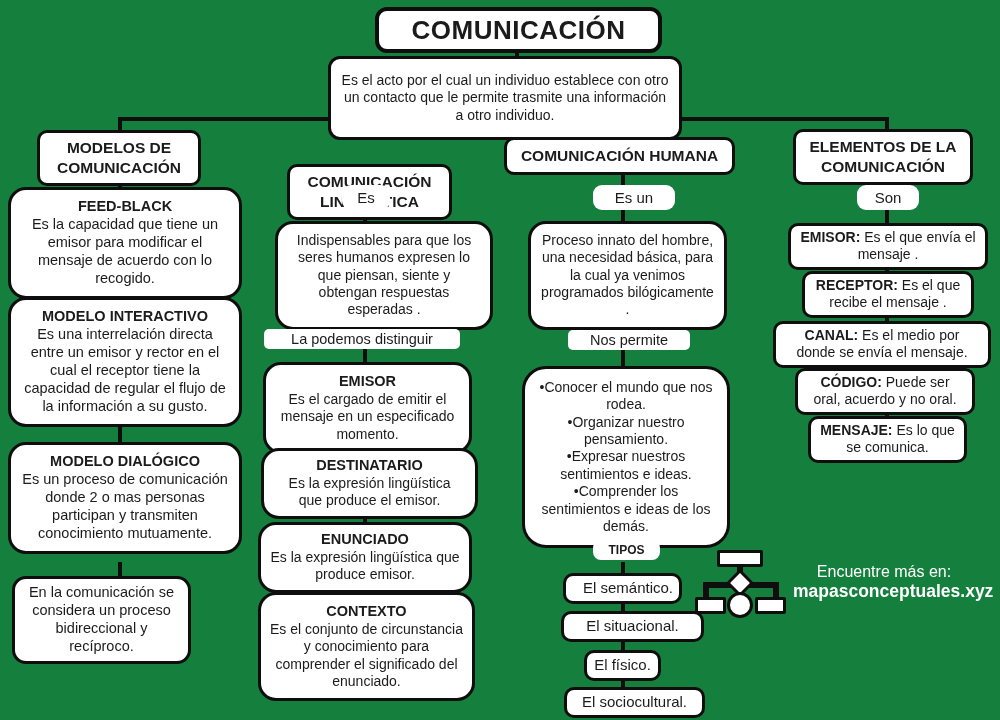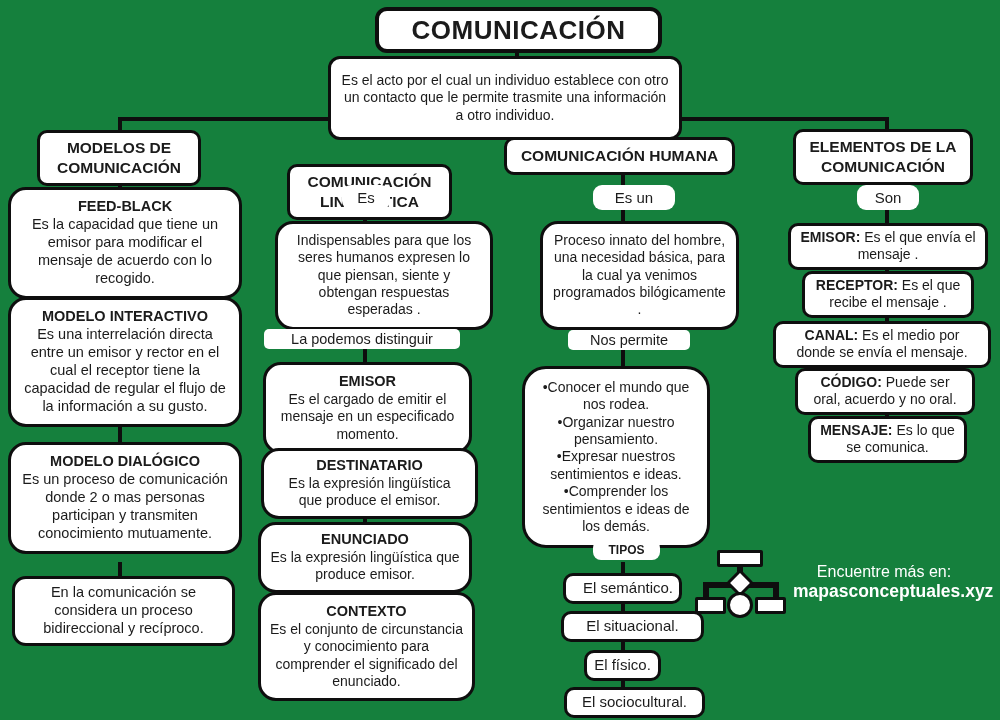--- a/index.html
+++ b/index.html
@@ -103,21 +103,21 @@
   <div class="node" style="left:8px;top:297px;width:234px;font-size:14.5px;">
     <span class="node-title">MODELO INTERACTIVO</span>
     <span>Es una interrelación directa entre un emisor y rector en el cual el receptor tiene la capacidad de regular el flujo de la información a su gusto.</span>
   </div>
 
   <div class="node" style="left:8px;top:442px;width:234px;font-size:14.5px;">
     <span class="node-title">MODELO DIALÓGICO</span>
     <span>Es un proceso de comunicación donde 2 o mas personas participan y transmiten conocimiento mutuamente.</span>
   </div>
 
-  <div class="node" style="left:12px;top:576px;width:223px;font-size:14.5px;border-radius:14px;padding:5px 8px;">En la comunicación se considera un proceso bidireccional y recíproco.</div>
+  <div class="node" style="left:12px;top:576px;width:179px;font-size:14.5px;border-radius:14px;padding:5px 8px;">En la comunicación se considera un proceso bidireccional y recíproco.</div>
 
   <div class="node header" style="left:287px;top:134px;width:165px;margin-top:30px;">COMUNICACIÓN LINGÜÍSTICA</div>
 
   <div class="chip" style="left:342px;top:185px;width:48px;">Es</div>
 
   <div class="node" style="left:261px;top:221px;width:218px;margin-left:14px;">Indispensables para que los seres humanos expresen lo que piensan, siente y obtengan respuestas esperadas .</div>
 
   <div class="strip" style="left:264px;top:329px;width:196px;">La podemos distinguir</div>
 
   <div class="node" style="left:263px;top:362px;width:209px;">
@@ -137,25 +137,25 @@
 
   <div class="node" style="left:258px;top:592px;width:217px;">
     <span class="node-title">CONTEXTO</span>
     <span>Es el conjunto de circunstancia y conocimiento para comprender el significado del enunciado.</span>
   </div>
 
   <div class="node header" style="left:504px;top:137px;width:231px;padding:6px;">COMUNICACIÓN HUMANA</div>
 
   <div class="chip" style="left:593px;top:185px;width:82px;">Es un</div>
 
-  <div class="node" style="left:528px;top:221px;width:199px;margin-left:12px;">Proceso innato del hombre, una necesidad básica, para la cual ya venimos programados bilógicamente .</div>
+  <div class="node" style="left:528px;top:221px;width:199px;">Proceso innato del hombre, una necesidad básica, para la cual ya venimos programados bilógicamente .</div>
 
   <div class="strip" style="left:568px;top:330px;width:122px;">Nos permite</div>
 
-  <div class="node prewrap" style="left:522px;top:366px;width:188px;border-radius:24px;padding:10px 8px;">•Conocer el mundo que nos rodea.
+  <div class="node prewrap" style="left:522px;top:366px;width:208px;border-radius:24px;padding:10px 8px;">•Conocer el mundo que nos rodea.
 •Organizar nuestro pensamiento.
 •Expresar nuestros sentimientos e ideas.
 •Comprender los sentimientos e ideas de los demás.</div>
 
   <div class="strip tipos" style="left:593px;top:540px;width:67px;">TIPOS</div>
 
   <div class="node type-box" style="left:563px;top:573px;width:119px;text-align:right;">El semántico.</div>
   <div class="node type-box" style="left:561px;top:611px;width:143px;">El situacional.</div>
   <div class="node type-box" style="left:584px;top:650px;width:77px;">El físico.</div>
   <div class="node type-box" style="left:564px;top:687px;width:141px;">El  sociocultural.</div>

